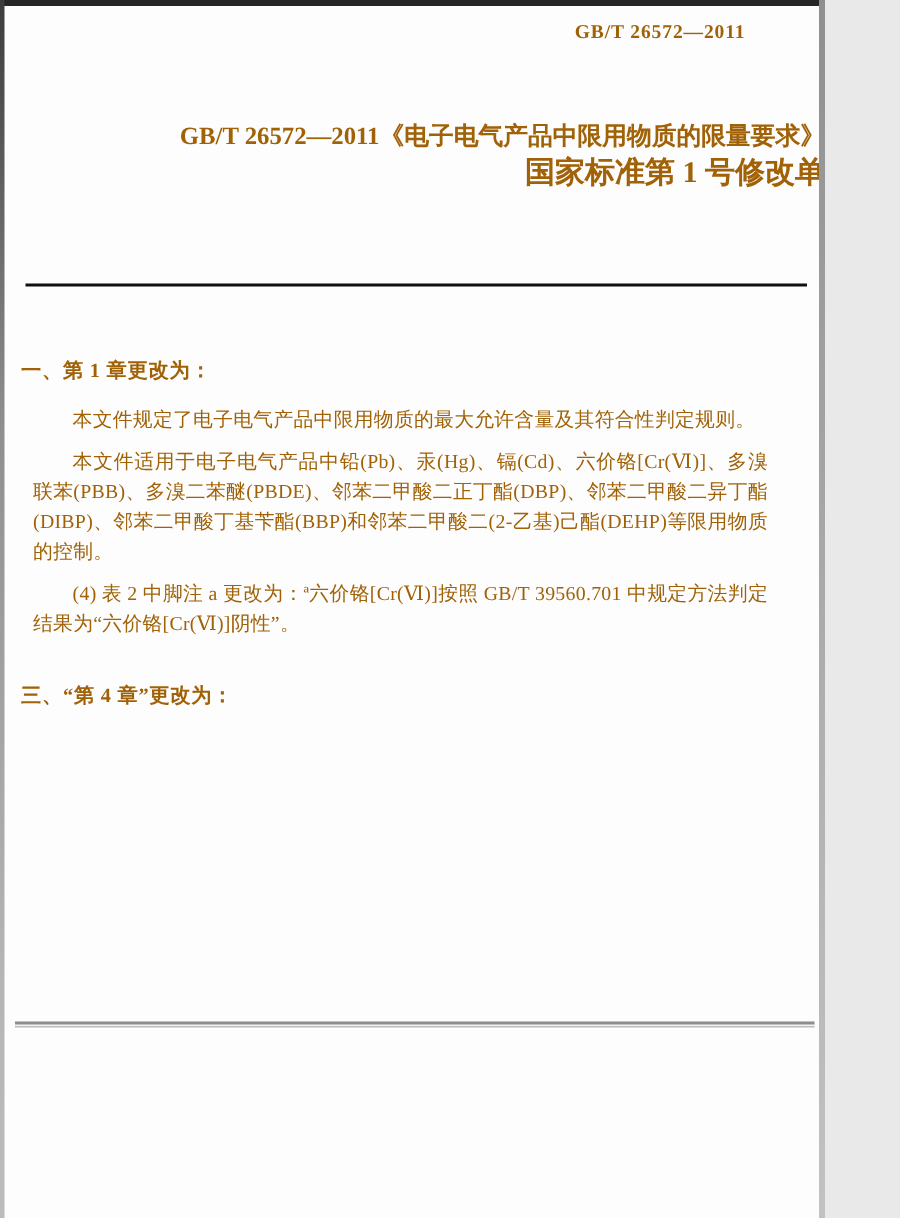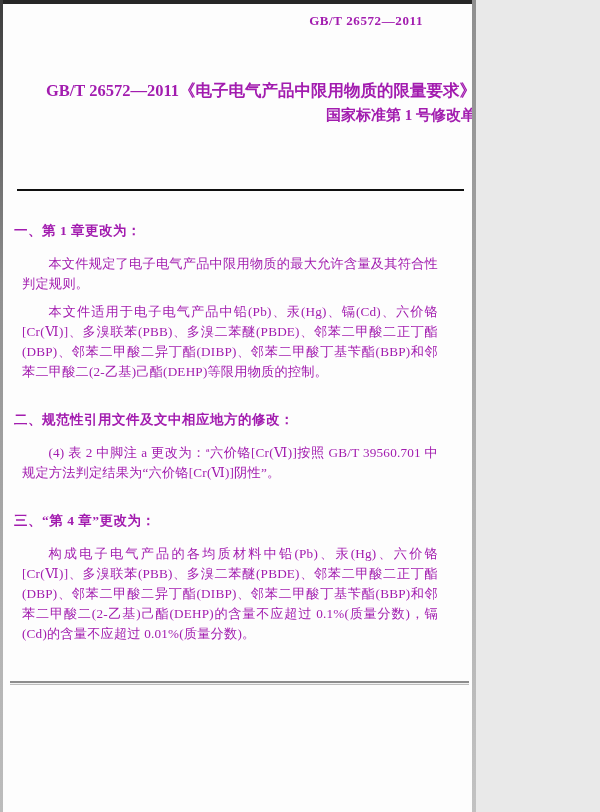--- a/index.html
+++ b/index.html
@@ -1,22 +1,22 @@
 <!DOCTYPE html>
 <html><head>
 <meta charset="utf-8">
 <style>
   html, body { margin: 0; padding: 0; background: #e9e9e9; }
   .page {
     position: relative;
-    width: 476px;
+    width: 550px;
     height: 812px;
     background: #fdfdfd;
     font-family: "Liberation Serif", "DejaVu Serif", serif;
-    color: #a21caf;
+    color: #a16207;
     overflow: hidden;
     box-sizing: border-box;
   }
   .edge-top {
     position: absolute; top: 0; left: 0;
     width: 100%; height: 4px;
     background: #262626;
   }
   .edge-left {
     position: absolute; top: 0; left: 0;
@@ -36,39 +36,39 @@
     font-size: 13px;
     letter-spacing: 0.6px;
   }
   .title-block {
     padding-top: 79px;
     text-align: right;
     font-weight: bold;
     line-height: 24px;
   }
   .title-1 { font-size: 16.5px; }
-  .title-2 { font-size: 15px; }
+  .title-2 { font-size: 20px; }
   .rule {
     height: 2px;
     background: #101010;
     margin: 62px 12px 0 17px;
   }
   .content {
     padding: 0 30px 0 14px;
     font-size: 13.2px;
     line-height: 20px;
     text-align: justify;
   }
   .sec-heading {
     font-size: 13.5px;
     font-weight: bold;
     margin: 28px 0 13px 0;
     letter-spacing: 0.5px;
   }
-  .sec-heading.first { margin-top: 30px; }
+  .sec-heading.first { margin-top: 46px; }
   .para {
     margin: 8px;
     text-indent: 2em;
     letter-spacing: 0.2px;
   }
   .scan-line {
     position: absolute;
     left: 10px;
     right: 7px;
     top: 681px;
@@ -98,26 +98,24 @@
 
   <div class="content">
 
     <section>
       <h2 class="sec-heading first">一、第 1 章更改为：</h2>
       <p class="para">本文件规定了电子电气产品中限用物质的最大允许含量及其符合性判定规则。</p>
       <p class="para">本文件适用于电子电气产品中铅(Pb)、汞(Hg)、镉(Cd)、六价铬[Cr(Ⅵ)]、多溴联苯(PBB)、多溴二苯醚(PBDE)、邻苯二甲酸二正丁酯(DBP)、邻苯二甲酸二异丁酯(DIBP)、邻苯二甲酸丁基苄酯(BBP)和邻苯二甲酸二(2-乙基)己酯(DEHP)等限用物质的控制。</p>
     </section>
 
     <section>
-      <h2 class="sec-heading">二、规范性引用文件及文中相应地方的修改：</h2>
       <p class="para">(4) 表 2 中脚注 a 更改为：ª六价铬[Cr(Ⅵ)]按照 GB/T 39560.701 中规定方法判定结果为“六价铬[Cr(Ⅵ)]阴性”。</p>
     </section>
 
     <section>
       <h2 class="sec-heading">三、“第 4 章”更改为：</h2>
-      <p class="para">构成电子电气产品的各均质材料中铅(Pb)、汞(Hg)、六价铬[Cr(Ⅵ)]、多溴联苯(PBB)、多溴二苯醚(PBDE)、邻苯二甲酸二正丁酯(DBP)、邻苯二甲酸二异丁酯(DIBP)、邻苯二甲酸丁基苄酯(BBP)和邻苯二甲酸二(2-乙基)己酯(DEHP)的含量不应超过 0.1%(质量分数)，镉(Cd)的含量不应超过 0.01%(质量分数)。</p>
     </section>
 
   </div>
 
   <div class="scan-line"></div>
 
 </div>
 
 </body></html>

